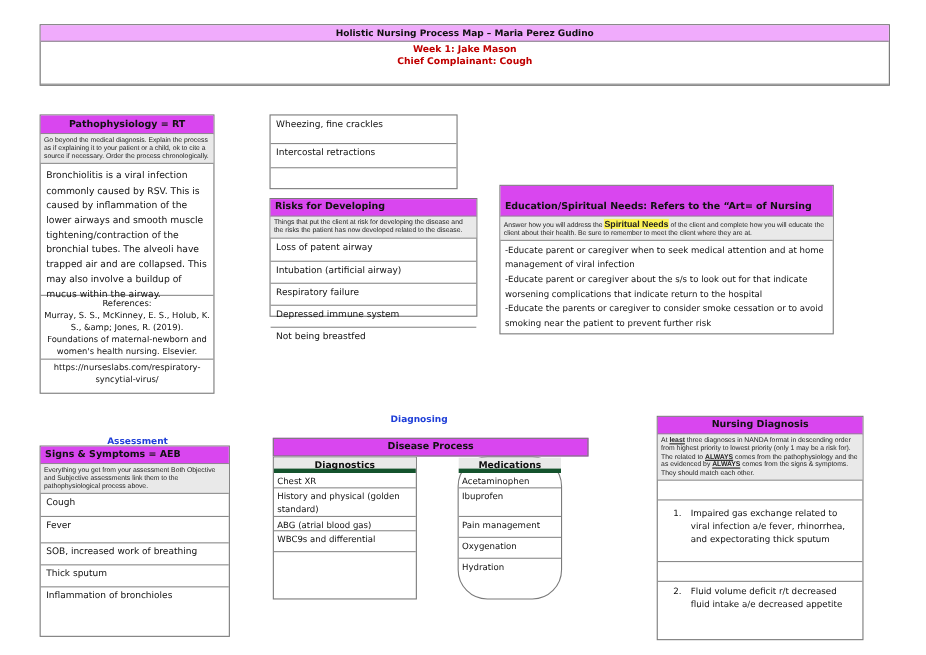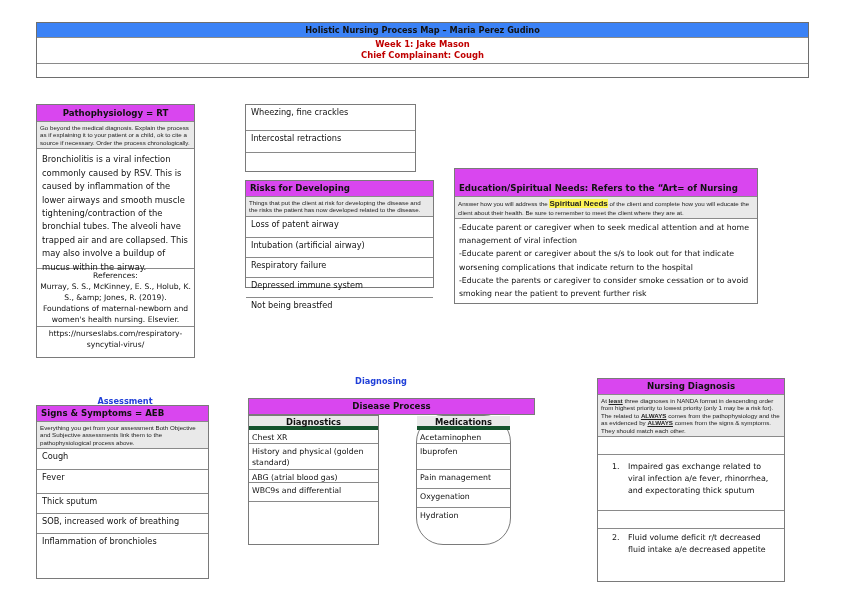--- a/index.html
+++ b/index.html
@@ -9,23 +9,23 @@
     .box { border: 1px solid #7a7a7a; background: #fff; }
     .yellow { background: #d946ef; }
     .grey { background: #e9e9e9; }
     .hdr-title { font-family: "DejaVu Sans", sans-serif; font-weight: bold; }
     .cell { border-top: 1px solid #8a8a8a; font-family: "DejaVu Sans", sans-serif; font-size: 8.2px; padding: 2px 5px; line-height: 1.35; }
     .cell:first-child { border-top: none; }
     .instr { font-size: 6.2px; line-height: 1.2; padding: 2px 3px; color: #222; }
 
     
     #header { left: 36px; top: 22px; width: 773px; height: 56px; border: 1px solid #6e6e6e; }
-    #header .title { height: 15px; background: #3b82f6; border-bottom: 1px solid #8a8a8a; text-align: center; font-size: 8.2px; line-height: 14px; }
+    #header .title { height: 15px; background: #f0abfc; border-bottom: 1px solid #8a8a8a; text-align: center; font-size: 8.2px; line-height: 14px; }
     #header .red { color: #c00000; font-weight: bold; text-align: center; font-size: 8.4px; line-height: 11px; font-family: "DejaVu Sans", sans-serif; }
-    #header .redwrap { height: 26px; border-bottom: 1px solid #8a8a8a; padding-top: 1px; }
+    #header .redwrap { height: 39px; border-bottom: 1px solid #8a8a8a; padding-top: 1px; }
 
     
     #patho { left: 36px; top: 104px; width: 159px; height: 254px; }
     #patho .ttl { height: 17px; text-align: center; font-size: 8.6px; line-height: 16px; border-bottom: 1px solid #8a8a8a; }
     #patho .body { font-family: "DejaVu Sans", sans-serif; font-size: 8.4px; line-height: 13.4px; padding: 4px 5px; height: 120px; border-top: 1px solid #8a8a8a; }
     #patho .refs { font-family: "DejaVu Sans", sans-serif; font-size: 7.6px; line-height: 11px; text-align: center; border-top: 1px solid #8a8a8a; padding: 1px 3px; }
 
     
     #assess-label { left: 90px; top: 396px; width: 70px; text-align: center; font-size: 8.2px; font-weight: bold; color: #1f3fd8; font-family: "DejaVu Sans", sans-serif; }
     #signs { left: 36px; top: 405px; width: 173px; height: 174px; }
@@ -93,22 +93,22 @@
   <div class="refs">https://nurseslabs.com/respiratory-syncytial-virus/</div>
 </div>
 
 <div id="assess-label" class="abs">Assessment</div>
 <div id="signs" class="abs box">
   <div class="ttl yellow hdr-title">Signs &amp; Symptoms = AEB</div>
   <div class="instr grey">Everything you get from your assessment Both Objective and Subjective assessments link them to the pathophysiological process above.</div>
   <div style="border-top:1px solid #8a8a8a">
     <div class="cell">Cough</div>
     <div class="cell" style="height:24px">Fever</div>
+    <div class="cell">SOB, increased work of breathing</div>
     <div class="cell">Thick sputum</div>
-    <div class="cell">SOB, increased work of breathing</div>
     <div class="cell">Inflammation of bronchioles</div>
   </div>
 </div>
 
 <div id="wheeze" class="abs box">
   <div class="cell">Wheezing, fine crackles</div>
   <div class="cell">Intercostal retractions</div>
   <div class="cell"></div>
 </div>
 

